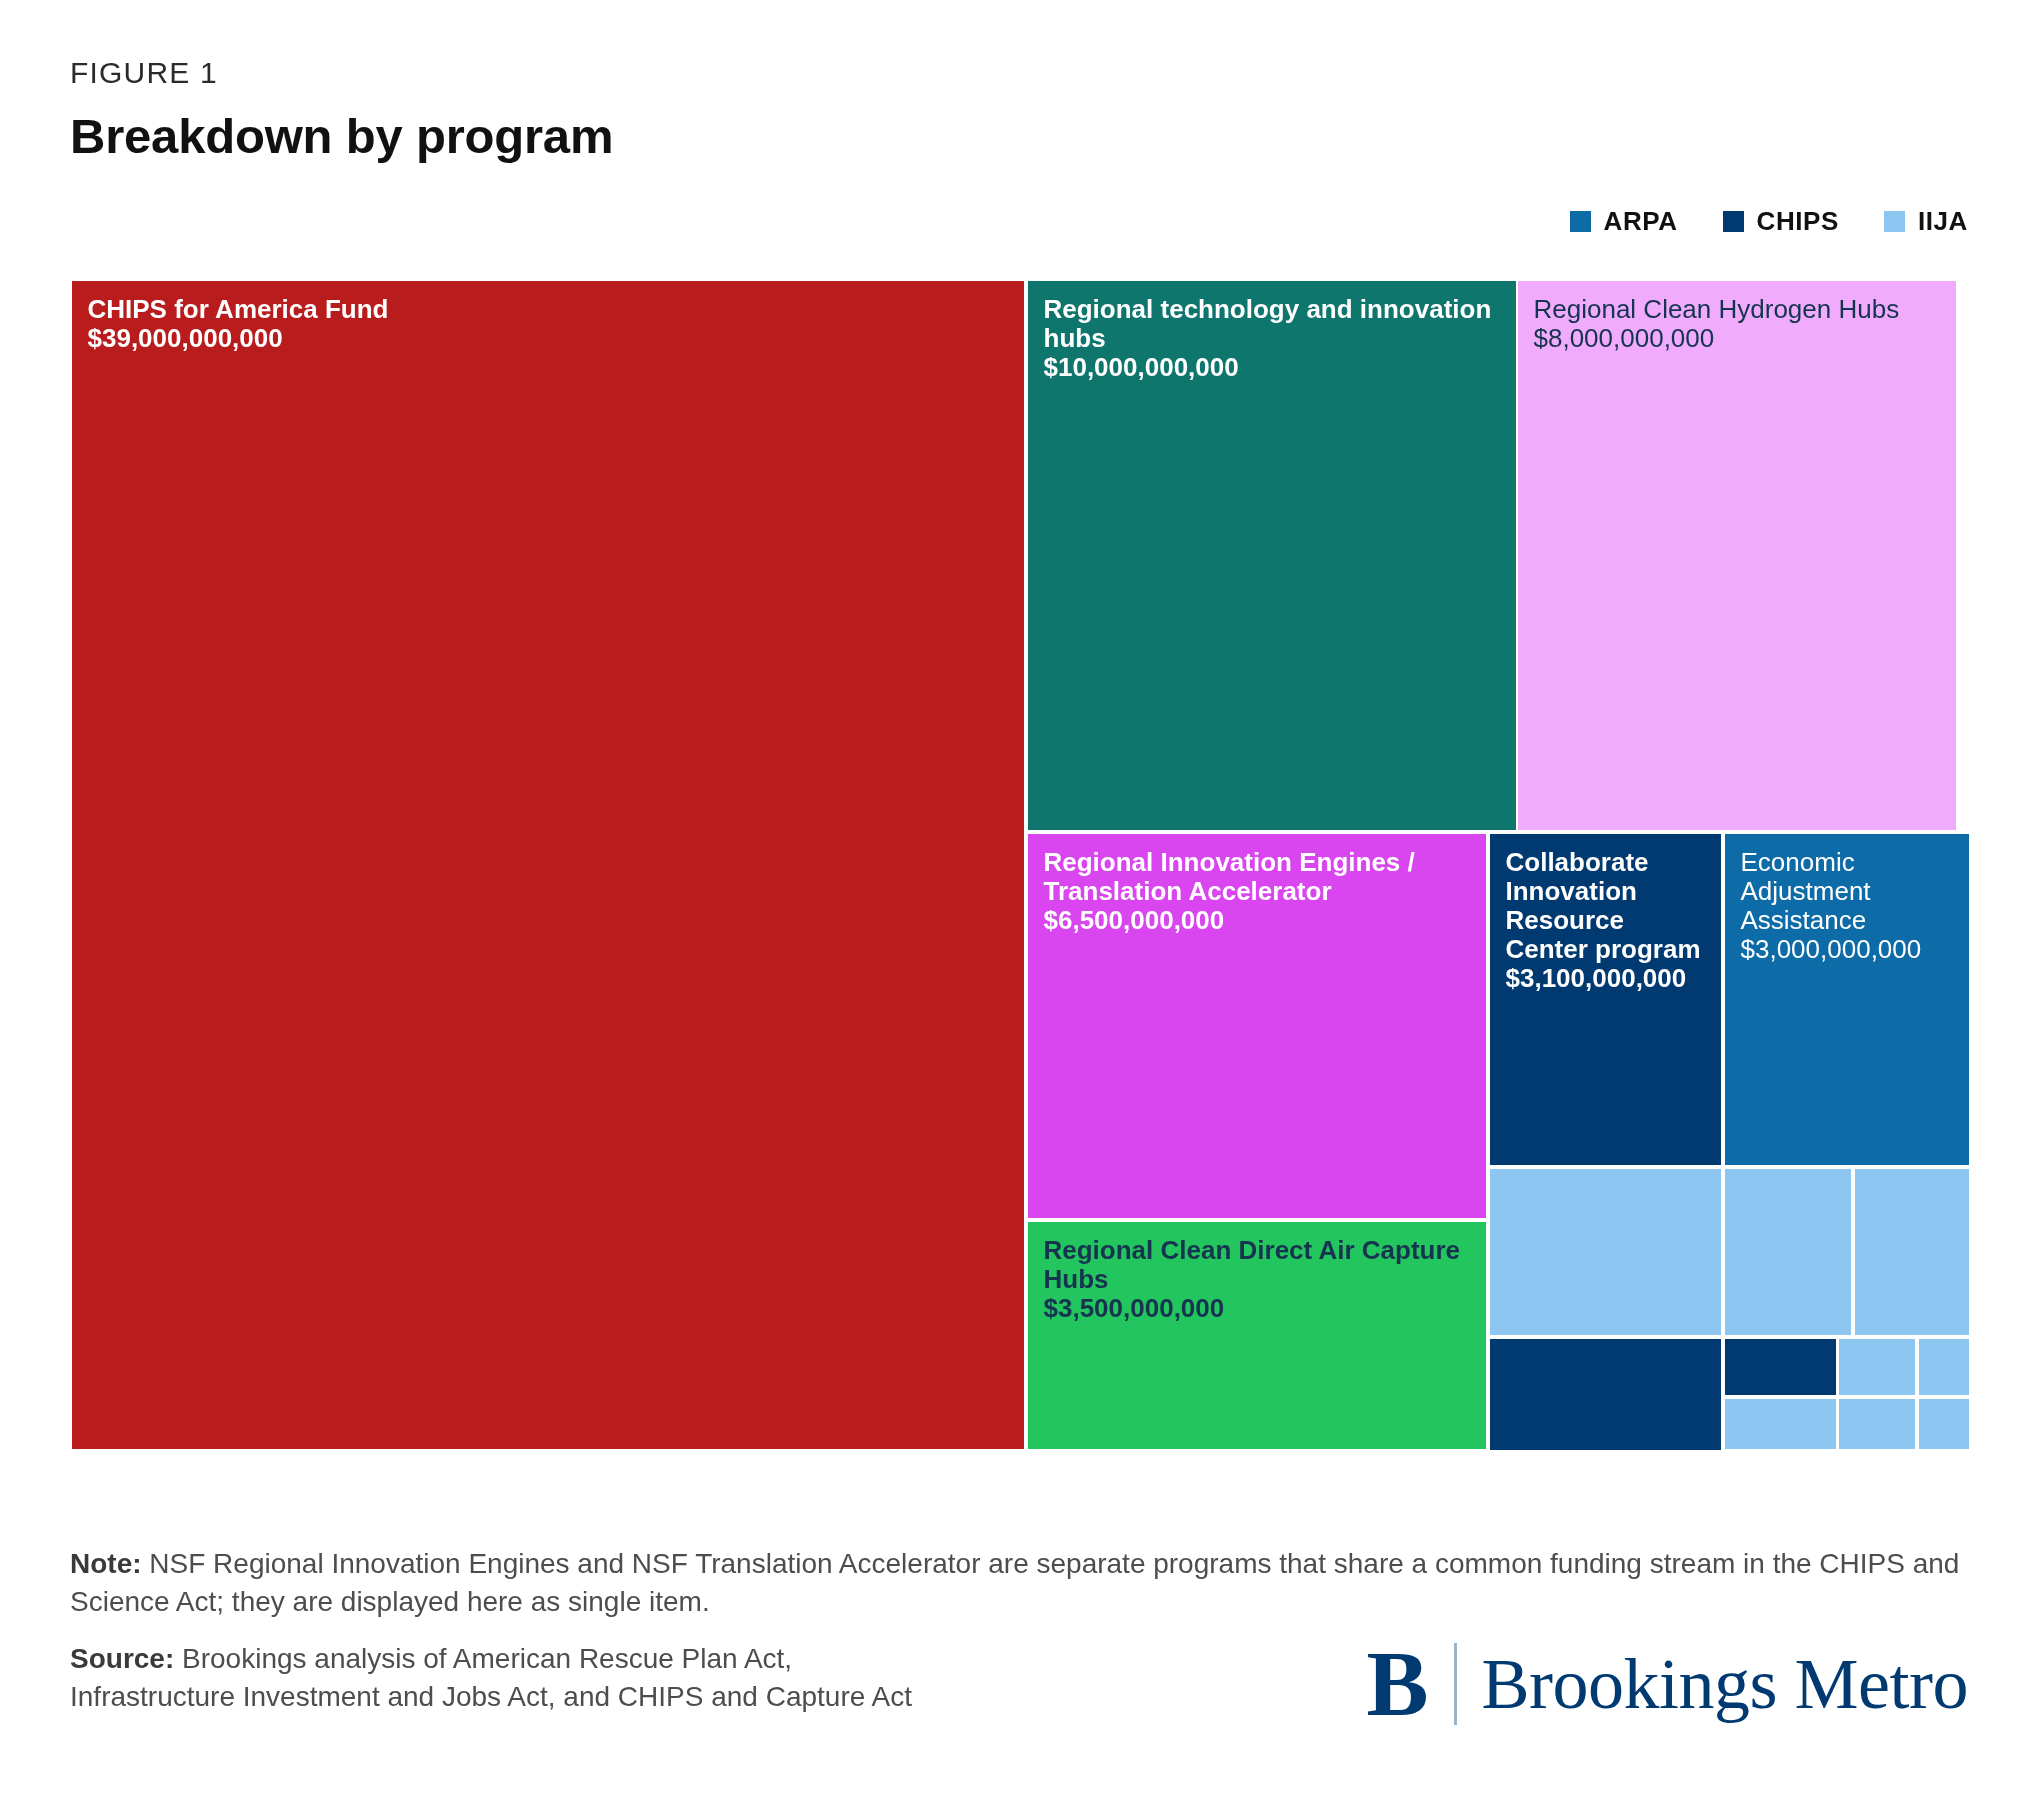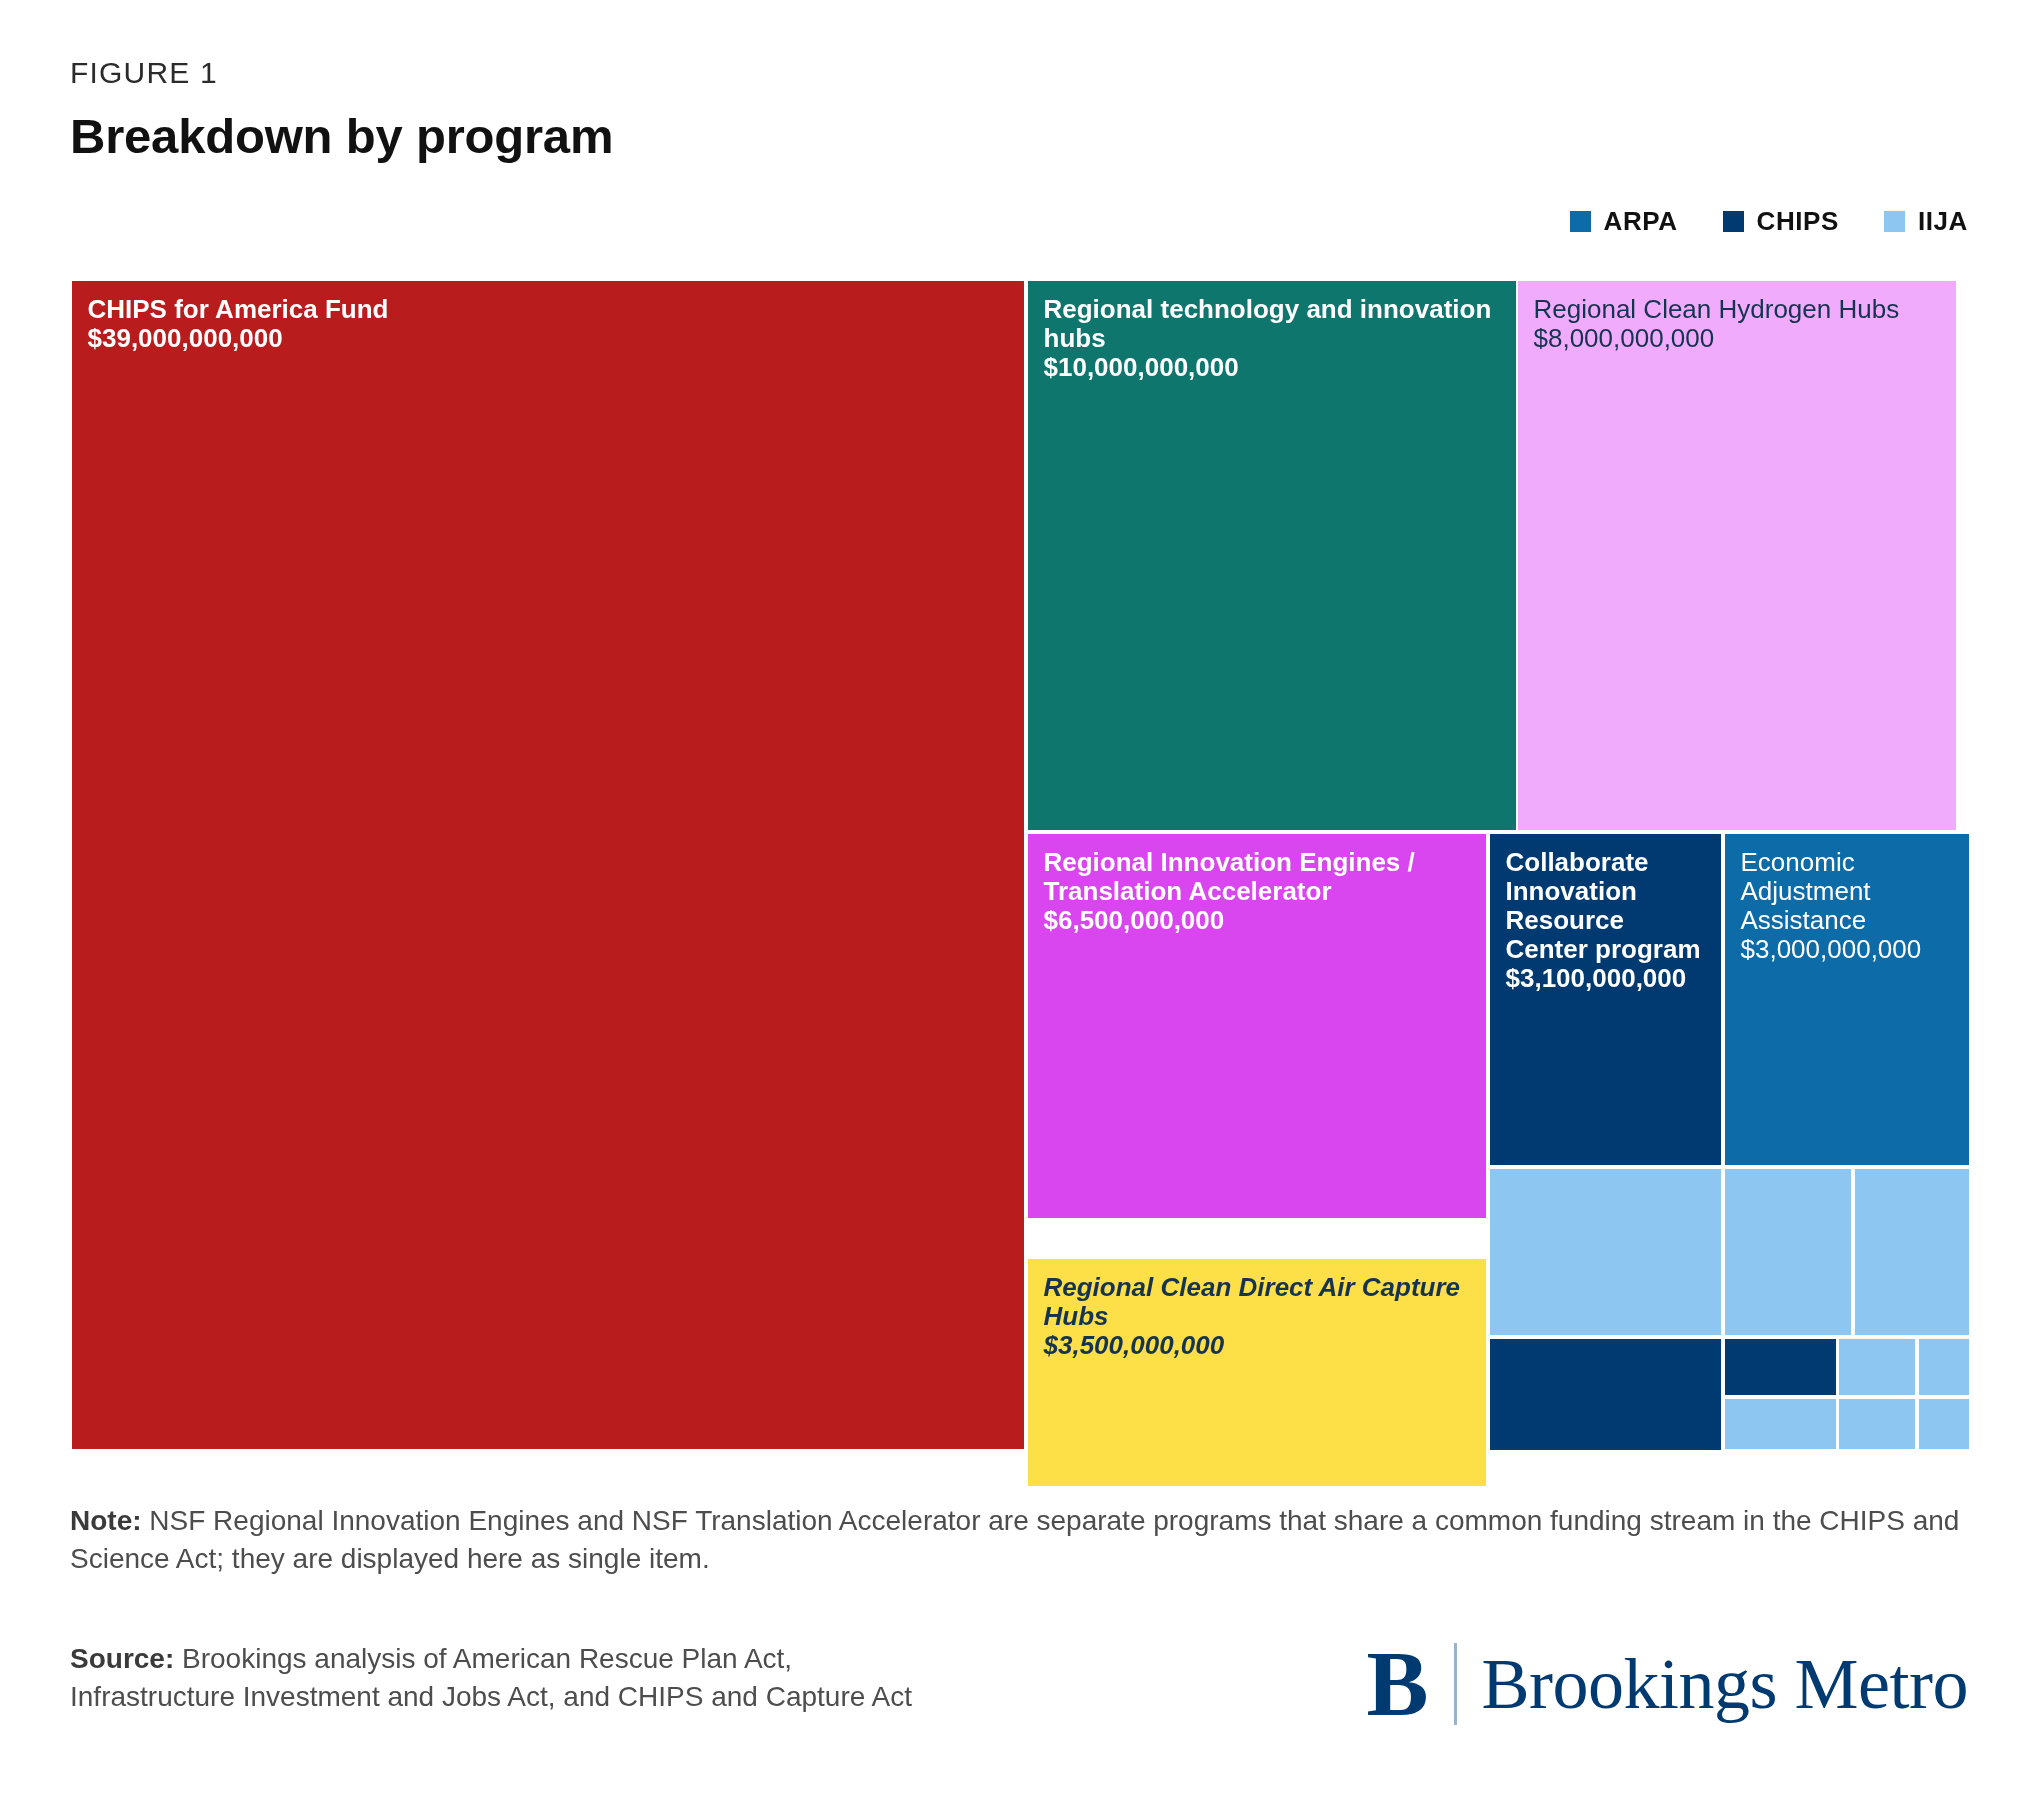--- a/index.html
+++ b/index.html
@@ -92,20 +92,21 @@
   .notes {
     position: absolute;
     left: 70px;
     top: 1502px;
     width: 1921px;
   }
   .note-line {
     font-size: 28px;
     line-height: 1.34;
     color: #4d4d4d;
+    margin-top: 43px;
   }
   .note-strong {
     font-weight: 700;
     color: #3a3a3a;
   }
   .source-block {
     position: absolute;
     left: 70px;
     top: 1640px;
     width: 1164px;
@@ -190,21 +191,21 @@
       </div>
     </div>
 
     <div class="cell" style="left:956px; top:553px; width:462px; height:388px; background:#d946ef;">
       <div class="cell-text">
         <span class="cell-name">Regional Innovation Engines / Translation Accelerator</span>
         <span class="cell-value">$6,500,000,000</span>
       </div>
     </div>
 
-    <div class="cell" style="left:956px; top:978px; width:462px; height:231px; background:#fde047;font-style:italic;">
+    <div class="cell" style="left:956px; top:941px; width:462px; height:231px; background:#22c55e;">
       <div class="cell-text" style="color:#16344f;">
         <span class="cell-name">Regional Clean Direct Air Capture Hubs</span>
         <span class="cell-value">$3,500,000,000</span>
       </div>
     </div>
 
     <div class="cell" style="left:1418px; top:553px; width:235px; height:335px; background:#003a70;">
       <div class="cell-text">
         <span class="cell-name">Collaborate Innovation Resource Center program</span>
         <span class="cell-value">$3,100,000,000</span>

